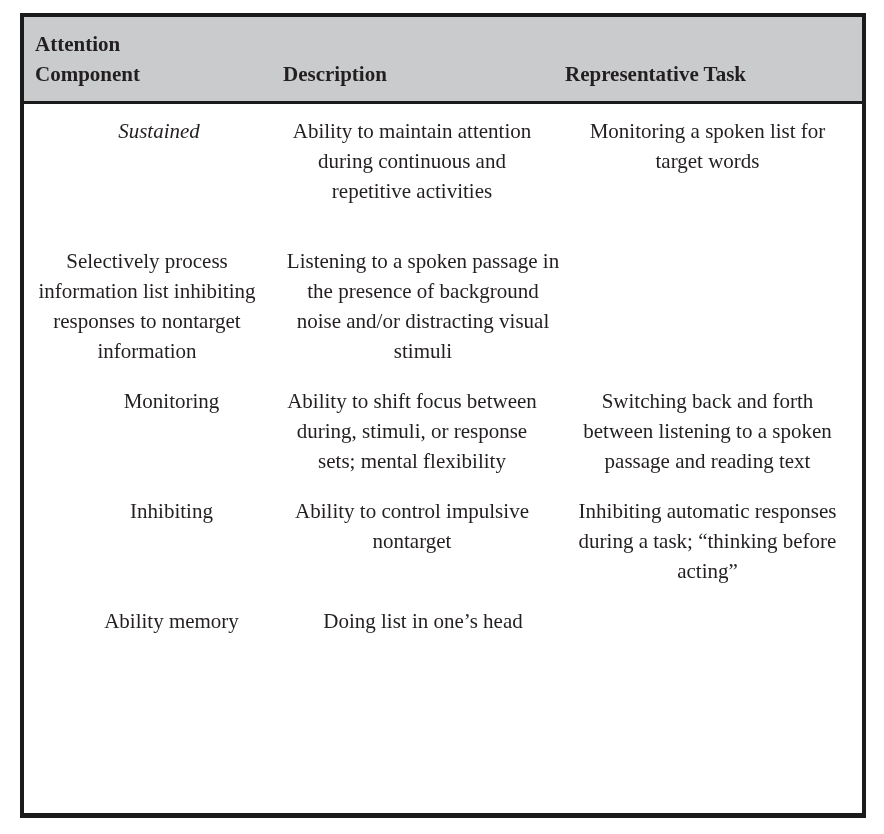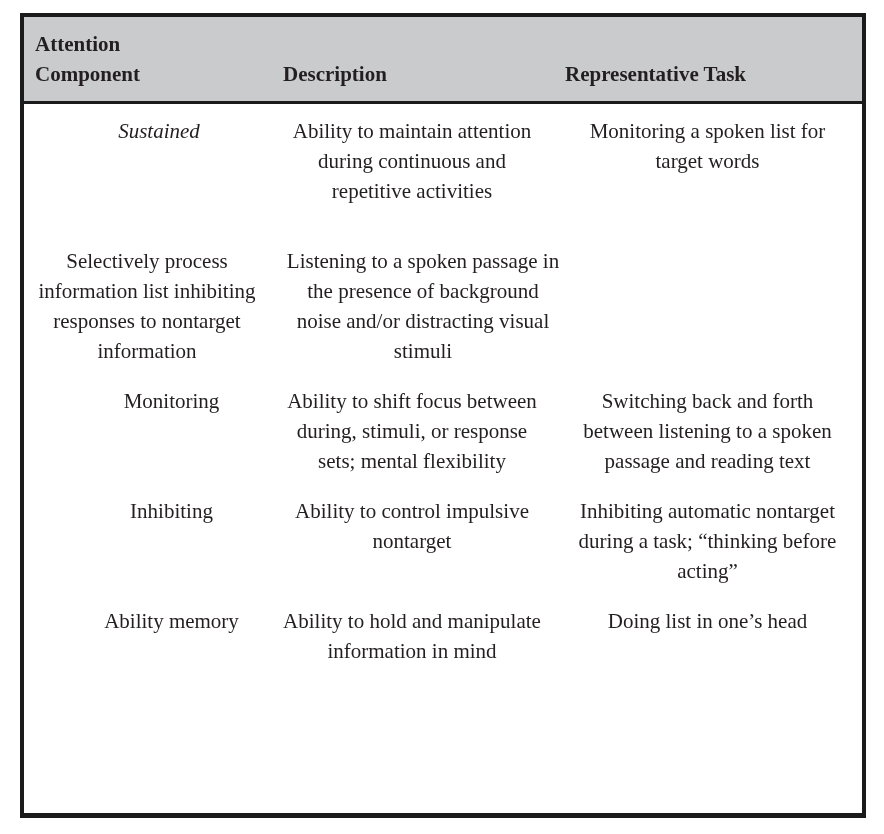--- a/index.html
+++ b/index.html
@@ -97,24 +97,23 @@
 
       <div class="row">
         <div class="cell c1 indent">Monitoring</div>
         <div class="cell c2">Ability to shift focus between during, stimuli, or response sets; mental flexibility</div>
         <div class="cell c3">Switching back and forth between listening to a spoken passage and reading text</div>
       </div>
 
       <div class="row">
         <div class="cell c1 indent">Inhibiting</div>
         <div class="cell c2">Ability to control impulsive nontarget</div>
-        <div class="cell c3">Inhibiting automatic nontarget during a task; “thinking before acting”</div>
+        <div class="cell c3">Inhibiting automatic responses during a task; “thinking before acting”</div>
       </div>
 
       <div class="row">
         <div class="cell c1 indent">Ability memory</div>
-        <div class="cell c2">Ability to hold and manipulate information in mind</div>
         <div class="cell c3">Doing list in one’s head</div>
       </div>
 
     </div>
   </div>
 </div>
 
 </body></html>

